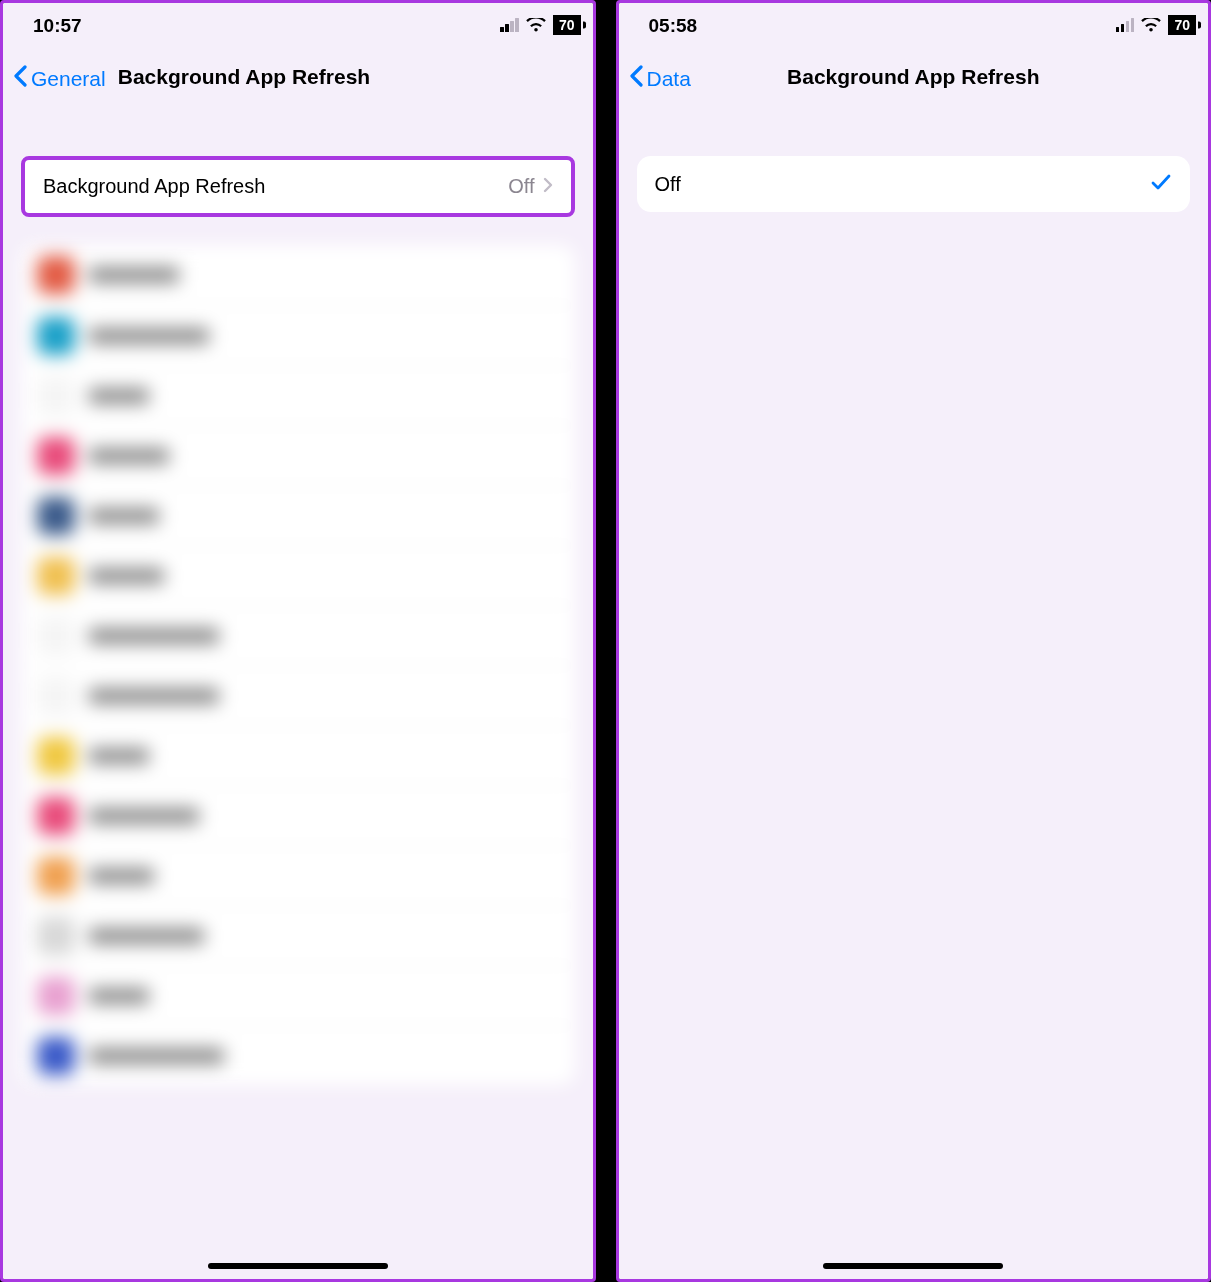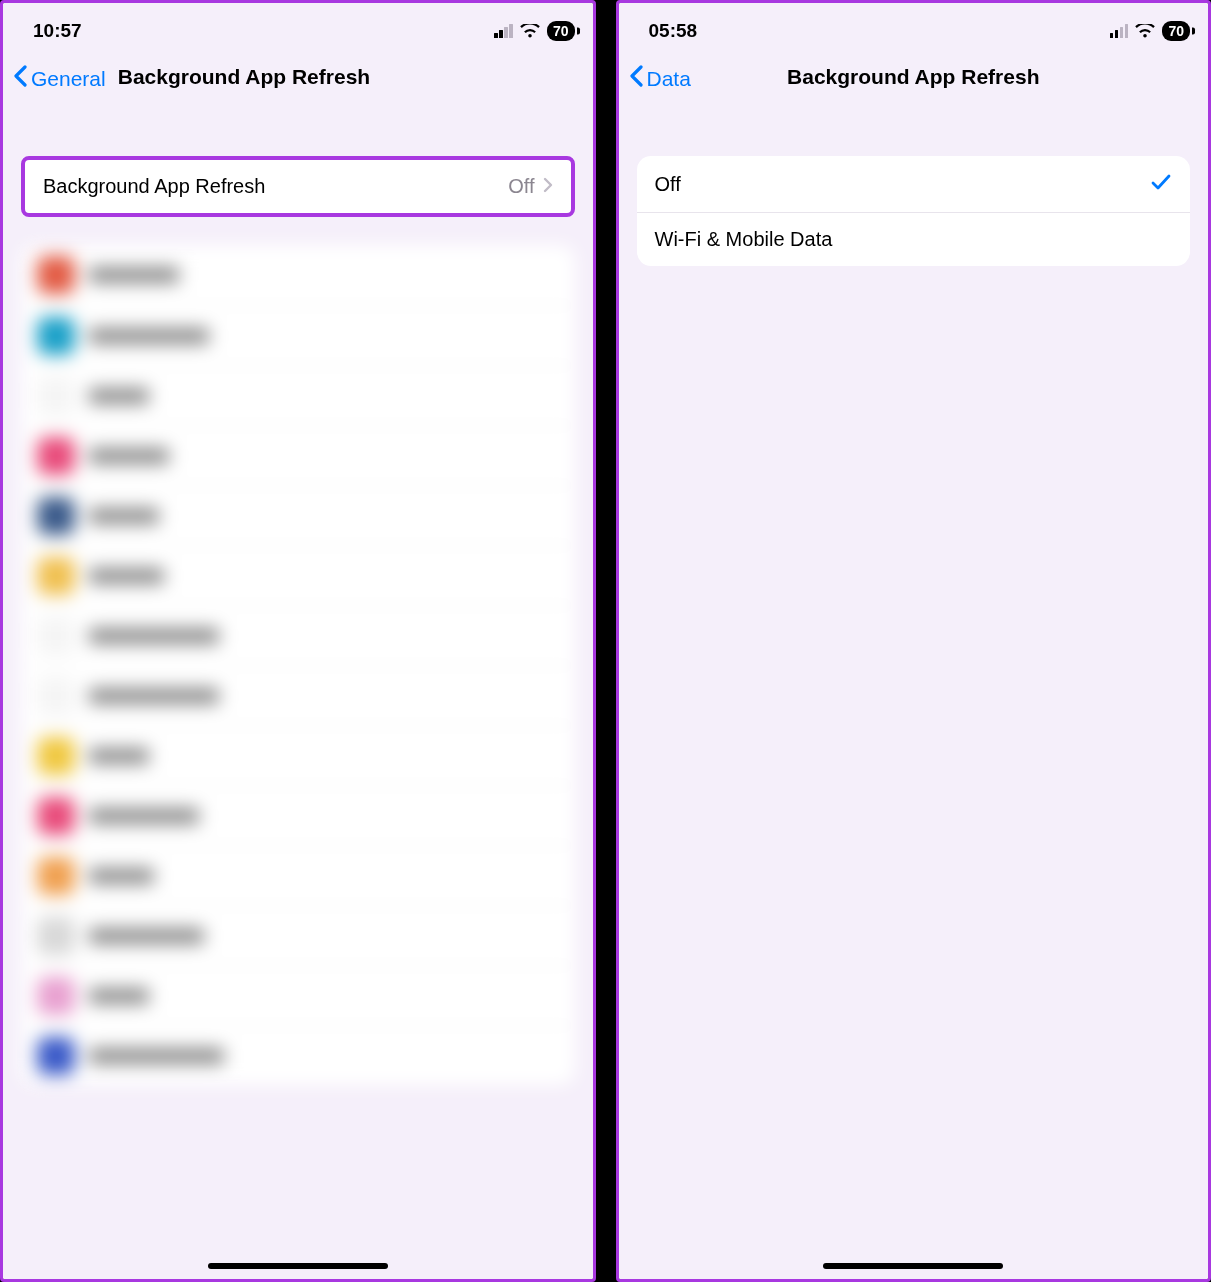--- a/index.html
+++ b/index.html
@@ -22,22 +22,22 @@
     .phone-inner {
       background: #f5effa;
       height: 100%;
       display: flex;
       flex-direction: column;
     }
     
     .status-bar {
       display: flex;
       justify-content: space-between;
-      align-items: center;
-      padding: 12px 18px 10px 30px;
+      align-items: flex-start;
+      padding: 12px 12px 10px 30px;
       height: 54px;
     }
     .status-time {
       font-size: 19px;
       font-weight: 600;
       color: #000;
     }
     .status-right {
       display: flex;
       align-items: center;
@@ -47,21 +47,21 @@
     .cellular-bar { width: 3.5px; background: #000; border-radius: 0.5px; }
     .cellular-bar.dim { background: #bbb3c2; }
     .cellular-bar.b1 { height: 5px; }
     .cellular-bar.b2 { height: 8px; }
     .cellular-bar.b3 { height: 11px; }
     .cellular-bar.b4 { height: 14px; }
     .wifi-icon svg { display: block; }
     .battery-pill {
       background: #000;
       color: #fff;
-      border-radius: 9px;
+      border-radius: 0;
       padding: 1px 6px;
       font-size: 14px;
       font-weight: 700;
       line-height: 18px;
       position: relative;
     }
     .battery-cap {
       position: absolute;
       right: -5px;
       top: 50%;
@@ -347,23 +347,20 @@
     <div class="content content-padded-top">
       <div class="group" style="position:relative;">
         <div class="row">
           <span class="row-label">Off</span>
           <span class="checkmark">
             <svg width="22" height="22" viewBox="0 0 22 22">
                 <path d="M3 12l5 5L19 5" stroke="#007aff" stroke-width="2.8" fill="none" stroke-linecap="round" stroke-linejoin="round"></path>
               </svg>
           </span>
         </div>
-        <div class="row">
-          <span class="row-label">Wi-Fi &amp; Mobile Data</span>
-        </div>
         <svg class="arrow-annotation" style="left:215px; top:120px;" width="160" height="50" viewBox="0 0 160 50">
           <defs>
             <linearGradient id="arrgrad" x1="0" y1="0" x2="1" y2="0">
               <stop offset="0%" stop-color="#a838e0"></stop>
               <stop offset="100%" stop-color="#c860f0"></stop>
             </linearGradient>
           </defs>
           <path d="M155 10 Q 90 22 18 30" stroke="url(#arrgrad)" stroke-width="8" fill="none" stroke-linecap="round"></path>
           <path d="M8 30 L28 16 L30 26 L34 40 Z" fill="#a838e0"></path>
         </svg>

